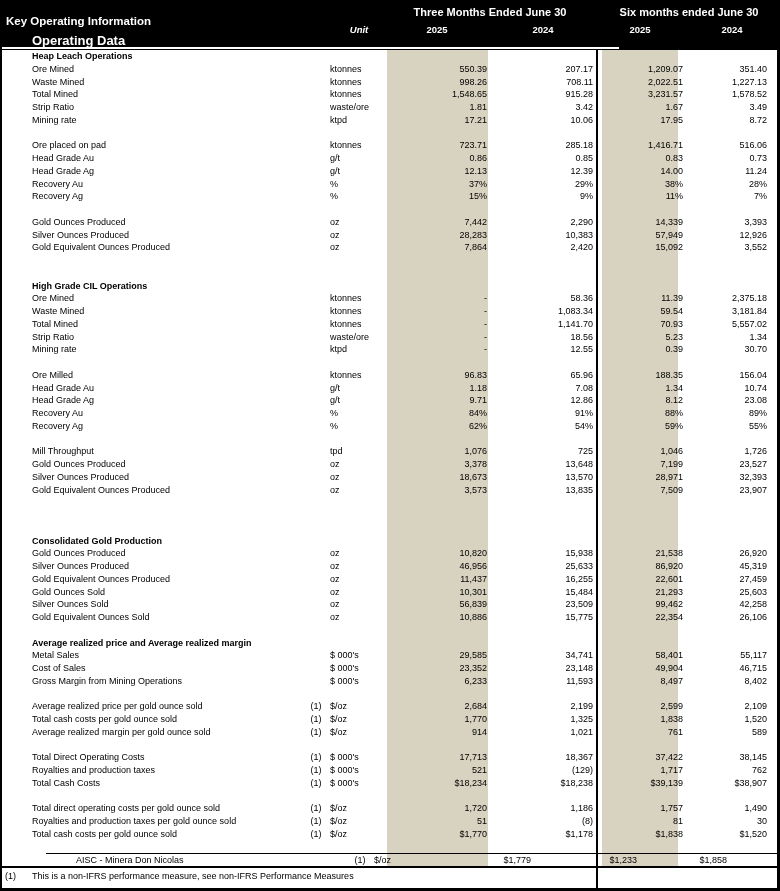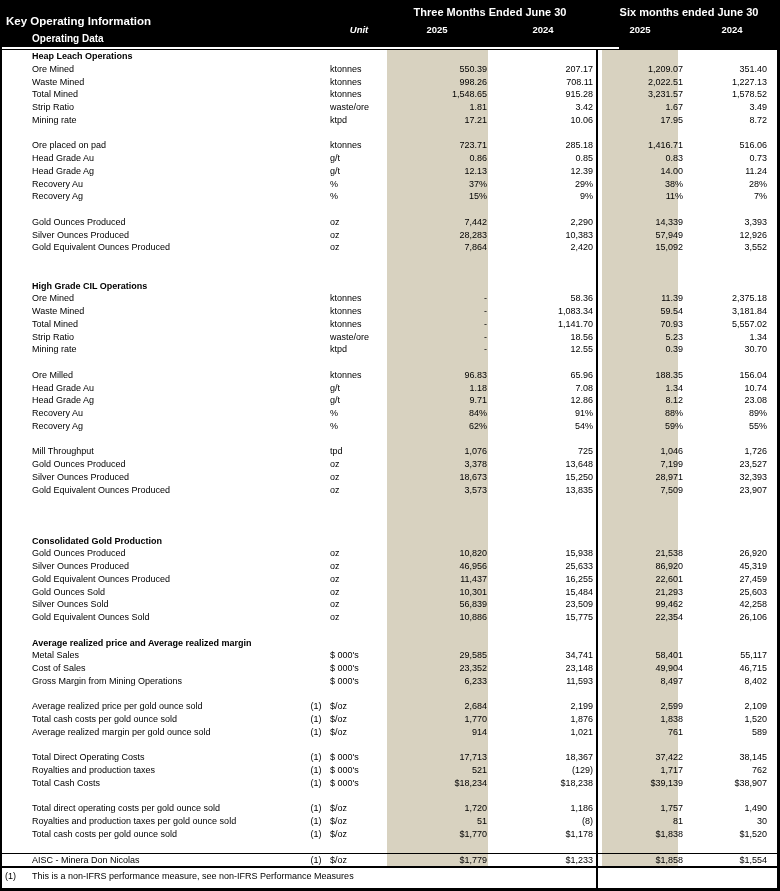--- a/index.html
+++ b/index.html
@@ -5,35 +5,35 @@
   html,body{margin:0;padding:0;background:#fff;}
   .sheet{
     position:relative;width:780px;height:891px;background:#fff;
     font-family:"Liberation Sans",sans-serif;color:#000;box-sizing:border-box;
     border-left:2px solid #000;border-right:3px solid #000;border-bottom:3px solid #000;
     overflow:hidden;
   }
   
   .hdr{position:relative;height:50px;background:#000;color:#fff;}
   .hdr .title{position:absolute;left:4px;top:15px;font-size:11.5px;font-weight:bold;}
-  .hdr .subtitle{position:absolute;left:30px;top:33px;font-size:10px;font-weight:bold;}
+  .hdr .subtitle{position:absolute;left:30px;top:33px;font-size:13px;font-weight:bold;}
   .hdr .subtitle-underline{position:absolute;left:0;top:47px;width:617px;height:2px;background:#fff;}
   .hdr .unit-head{position:absolute;left:328px;top:24px;width:58px;text-align:center;font-weight:bold;font-size:9.5px;font-style:italic;}
   .hdr .grp{position:absolute;top:6px;text-align:center;font-weight:bold;font-size:11px;}
   .hdr .grp1{left:385px;width:206px;}
   .hdr .grp2{left:600px;width:174px;text-align:center;}
   .hdr .yr{position:absolute;top:24px;width:100px;text-align:center;font-weight:bold;font-size:9.5px;}
   .hdr .y1a{left:385px;} .hdr .y1b{left:491px;} .hdr .y2a{left:588px;} .hdr .y2b{left:680px;}
   
   .rows{position:relative;height:816px;}
   .band{position:absolute;top:0;bottom:0;background:#d8d2c0;}
   .band1{left:385px;width:101px;}
   .band2{left:600px;width:76px;}
   .row{position:relative;height:12.75px;font-size:9px;line-height:12.6px;white-space:nowrap;}
-  .row.topline{border-top:1px solid #000;}
+  .row.topline{border-top:1px solid #000;margin-left:44px;}
   .row .lbl{position:absolute;left:30px;top:0;}
   .row.section .lbl{font-weight:bold;}
   .row .marker{position:absolute;left:298px;width:32px;text-align:center;top:0;}
   .row .unitc{position:absolute;left:328px;width:58px;top:0;}
   .row .v{position:absolute;text-align:right;top:0;}
   .row .v1{left:385px;width:100px;}
   .row .v2{left:491px;width:100px;}
   .row .v3{left:581px;width:100px;}
   .row .v4{left:677px;width:88px;}
   .row .v.dash{padding-right:14px;}
@@ -275,21 +275,21 @@
         <span class="unitc">oz</span>
         <span class="v v1">3,378</span>
         <span class="v v2">13,648</span>
         <span class="v v3">7,199</span>
         <span class="v v4">23,527</span>
       </div>
       <div class="row">
         <span class="lbl">Silver Ounces Produced</span>
         <span class="unitc">oz</span>
         <span class="v v1">18,673</span>
-        <span class="v v2">15,250</span>
+        <span class="v v2">13,570</span>
         <span class="v v3">28,971</span>
         <span class="v v4">32,393</span>
       </div>
       <div class="row">
         <span class="lbl">Gold Equivalent Ounces Produced</span>
         <span class="unitc">oz</span>
         <span class="v v1">3,573</span>
         <span class="v v2">13,835</span>
         <span class="v v3">7,509</span>
         <span class="v v4">23,907</span>
@@ -384,21 +384,21 @@
         <span class="v v1">2,684</span>
         <span class="v v2">2,199</span>
         <span class="v v3">2,599</span>
         <span class="v v4">2,109</span>
       </div>
       <div class="row">
         <span class="lbl">Total cash costs per gold ounce sold</span>
         <span class="marker">(1)</span>
         <span class="unitc">$/oz</span>
         <span class="v v1">1,770</span>
-        <span class="v v2">1,876</span>
+        <span class="v v2">1,325</span>
         <span class="v v3">1,838</span>
         <span class="v v4">1,520</span>
       </div>
       <div class="row">
         <span class="lbl">Average realized margin per gold ounce sold</span>
         <span class="marker">(1)</span>
         <span class="unitc">$/oz</span>
         <span class="v v1">914</span>
         <span class="v v2">1,021</span>
         <span class="v v3">761</span>

